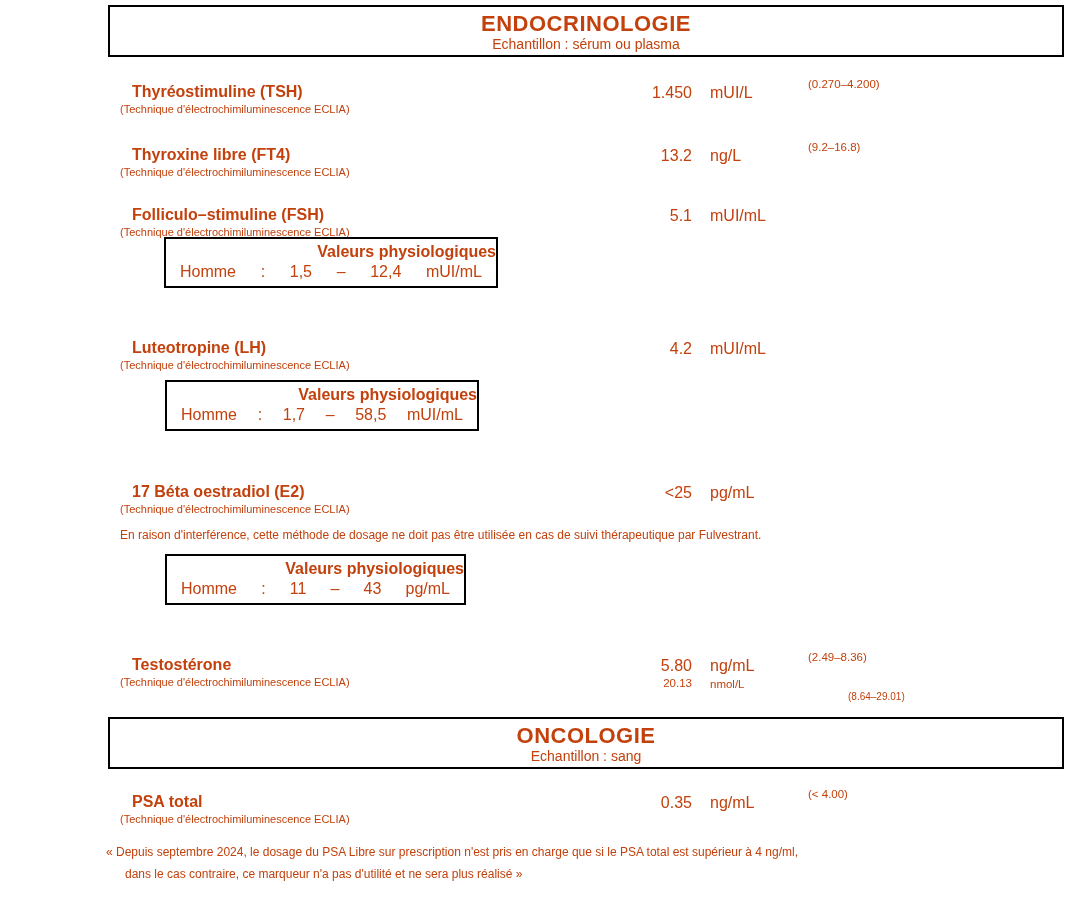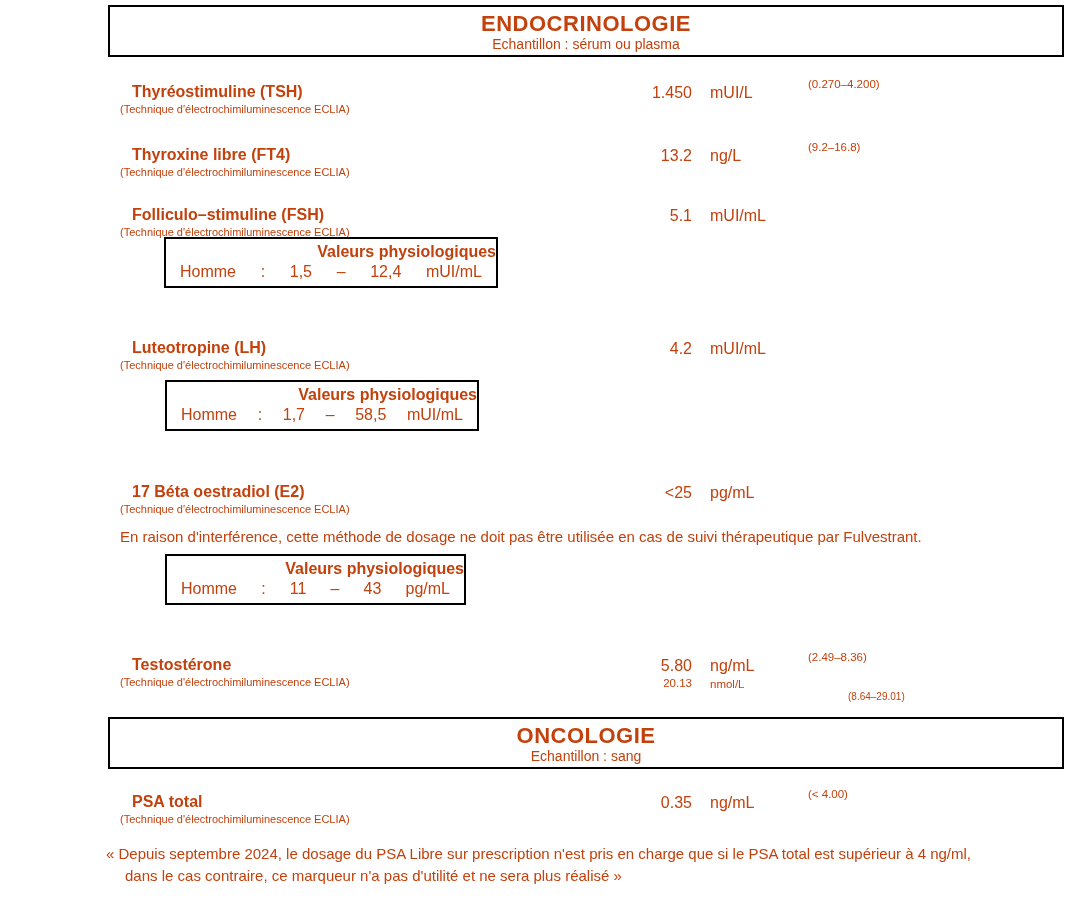--- a/index.html
+++ b/index.html
@@ -21,21 +21,21 @@
   .tech{position:absolute;left:120px;top:20px;font-size:11px;white-space:nowrap;}
   .tvalue{position:absolute;left:520px;top:1px;width:172px;text-align:right;font-size:16px;white-space:nowrap;}
   .tunit{position:absolute;left:710px;top:1px;font-size:16px;white-space:nowrap;}
   .trange{position:absolute;left:808px;top:-5px;font-size:11.5px;white-space:nowrap;}
   .tvalue2{position:absolute;left:520px;top:21px;width:172px;text-align:right;font-size:11.5px;white-space:nowrap;}
   .tunit2{position:absolute;left:710px;top:22px;font-size:11.5px;white-space:nowrap;}
   .trange2{position:absolute;left:848px;top:35px;font-size:10px;white-space:nowrap;}
   .physio-box{position:absolute;border:2px solid #000;background:#fff;}
   .physio-header{margin-top:3px;font-size:16px;font-weight:bold;text-align:right;line-height:19px;}
   .physio-row{margin-top:1px;padding:0 14px 5px 14px;display:flex;justify-content:space-between;font-size:16px;line-height:19px;}
-  .note{position:absolute;font-size:15px;white-space:nowrap;}
+  .note{position:absolute;font-size:12px;white-space:nowrap;}
 </style>
 </head>
 <body>
 
 <div class="page">
 
   <div class="section-box" style="top:5px;">
     <div class="section-title">ENDOCRINOLOGIE</div>
     <div class="section-subtitle">Echantillon : sérum ou plasma</div>
   </div>

